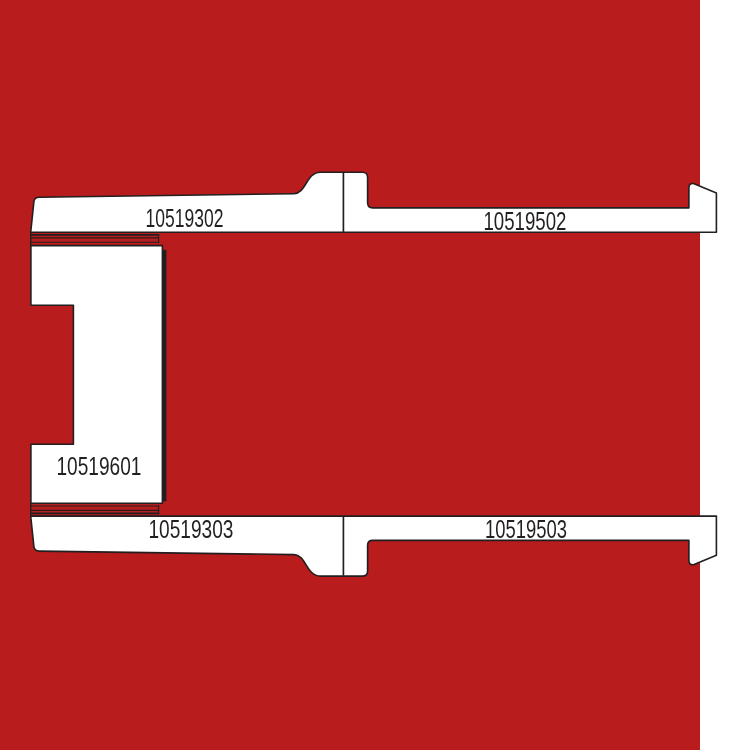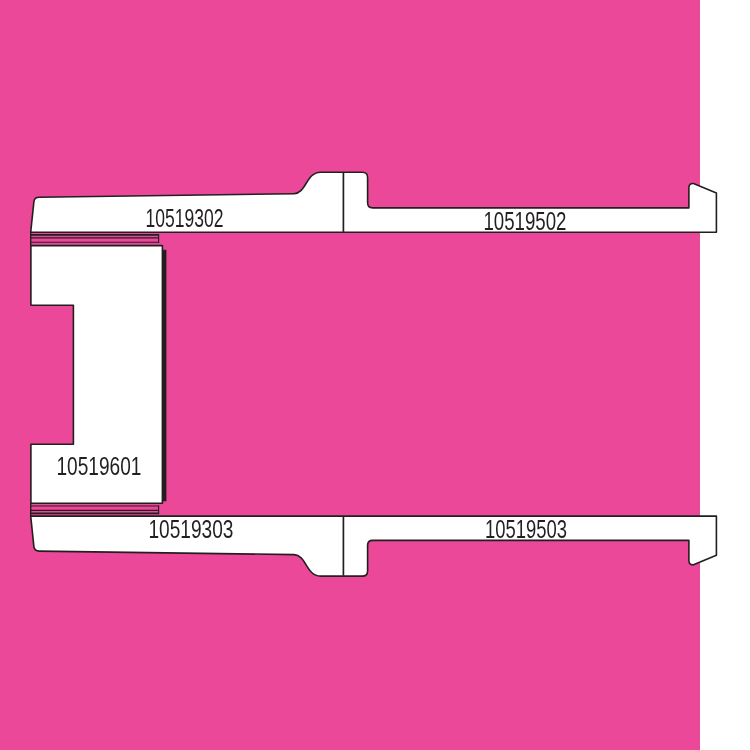--- a/index.html
+++ b/index.html
@@ -8,21 +8,21 @@
     width: 750px;
     height: 750px;
     background: #ffffff;
     overflow: hidden;
     font-family: "Liberation Sans", sans-serif;
   }
   .diagram-stage {
     position: relative;
     width: 700px;
     height: 750px;
-    background: #ec4899;
+    background: #b91c1c;
   }
   svg { display: block; }
   .outline {
     fill: #ffffff;
     stroke: #231f20;
     stroke-width: 1.6;
     stroke-linejoin: round;
     stroke-linecap: round;
   }
   .line {

